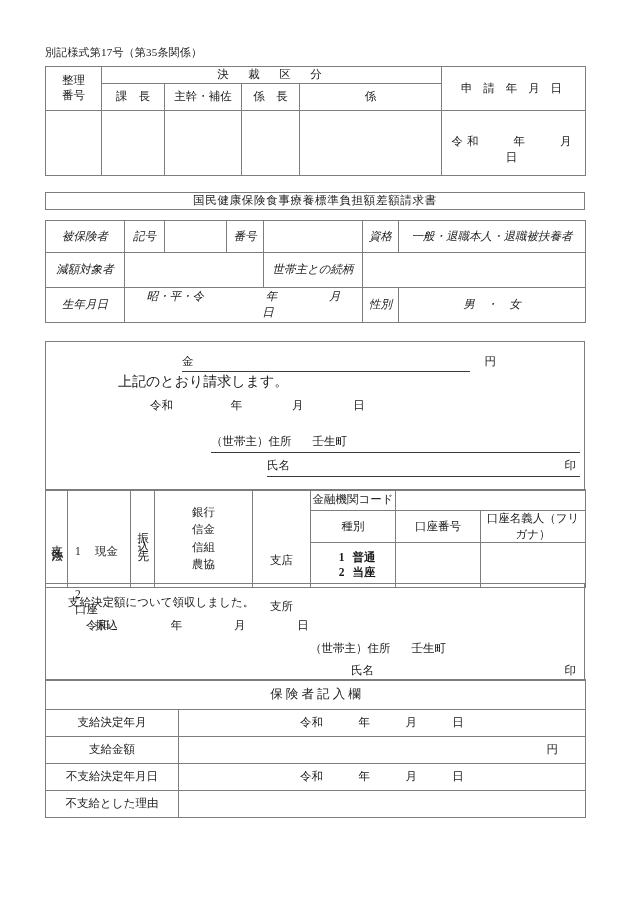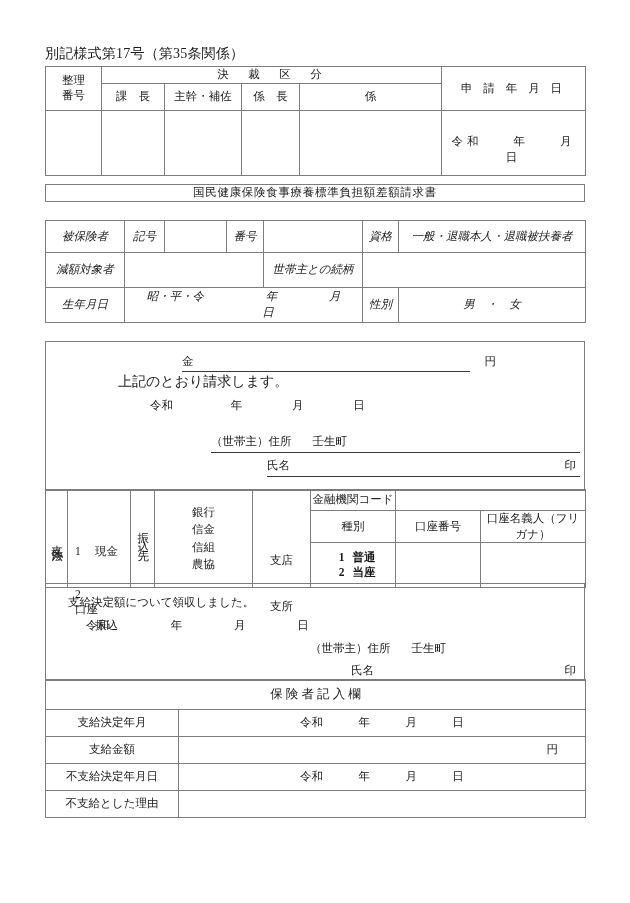--- a/index.html
+++ b/index.html
@@ -18,21 +18,21 @@
   .page {
     position: relative;
     width: 630px;
     height: 903px;
     box-sizing: border-box;
   }
   .form-no {
     position: absolute;
     left: 45px;
     top: 45px;
-    font-size: 14px;
+    font-size: 11px;
     letter-spacing: 0.2px;
     white-space: nowrap;
   }
   table.frame {
     position: absolute;
     left: 45px;
     top: 66px;
     width: 540px;
     border-collapse: collapse;
     table-layout: fixed;
@@ -230,21 +230,21 @@
       <td style="height:64px;"></td>
       <td></td>
       <td></td>
       <td></td>
       <td></td>
       <td class="sp1" style="vertical-align:bottom;padding-bottom:9px;">令和　　年　　月　　日</td>
     </tr>
   </tbody>
     </table>
 
-  <table class="frame" style="top:184px;padding-left:43px;">
+  <table class="frame" style="top:192px;padding-left:43px;">
     <tbody>
         <tr>
       <td class="title-cell">国民健康保険食事療養標準負担額差額請求書</td>
     </tr>
   </tbody>
     </table>
 
   <table class="frame" style="top:220px;font-style:italic;">
     <colgroup>
       <col style="width:79px">

